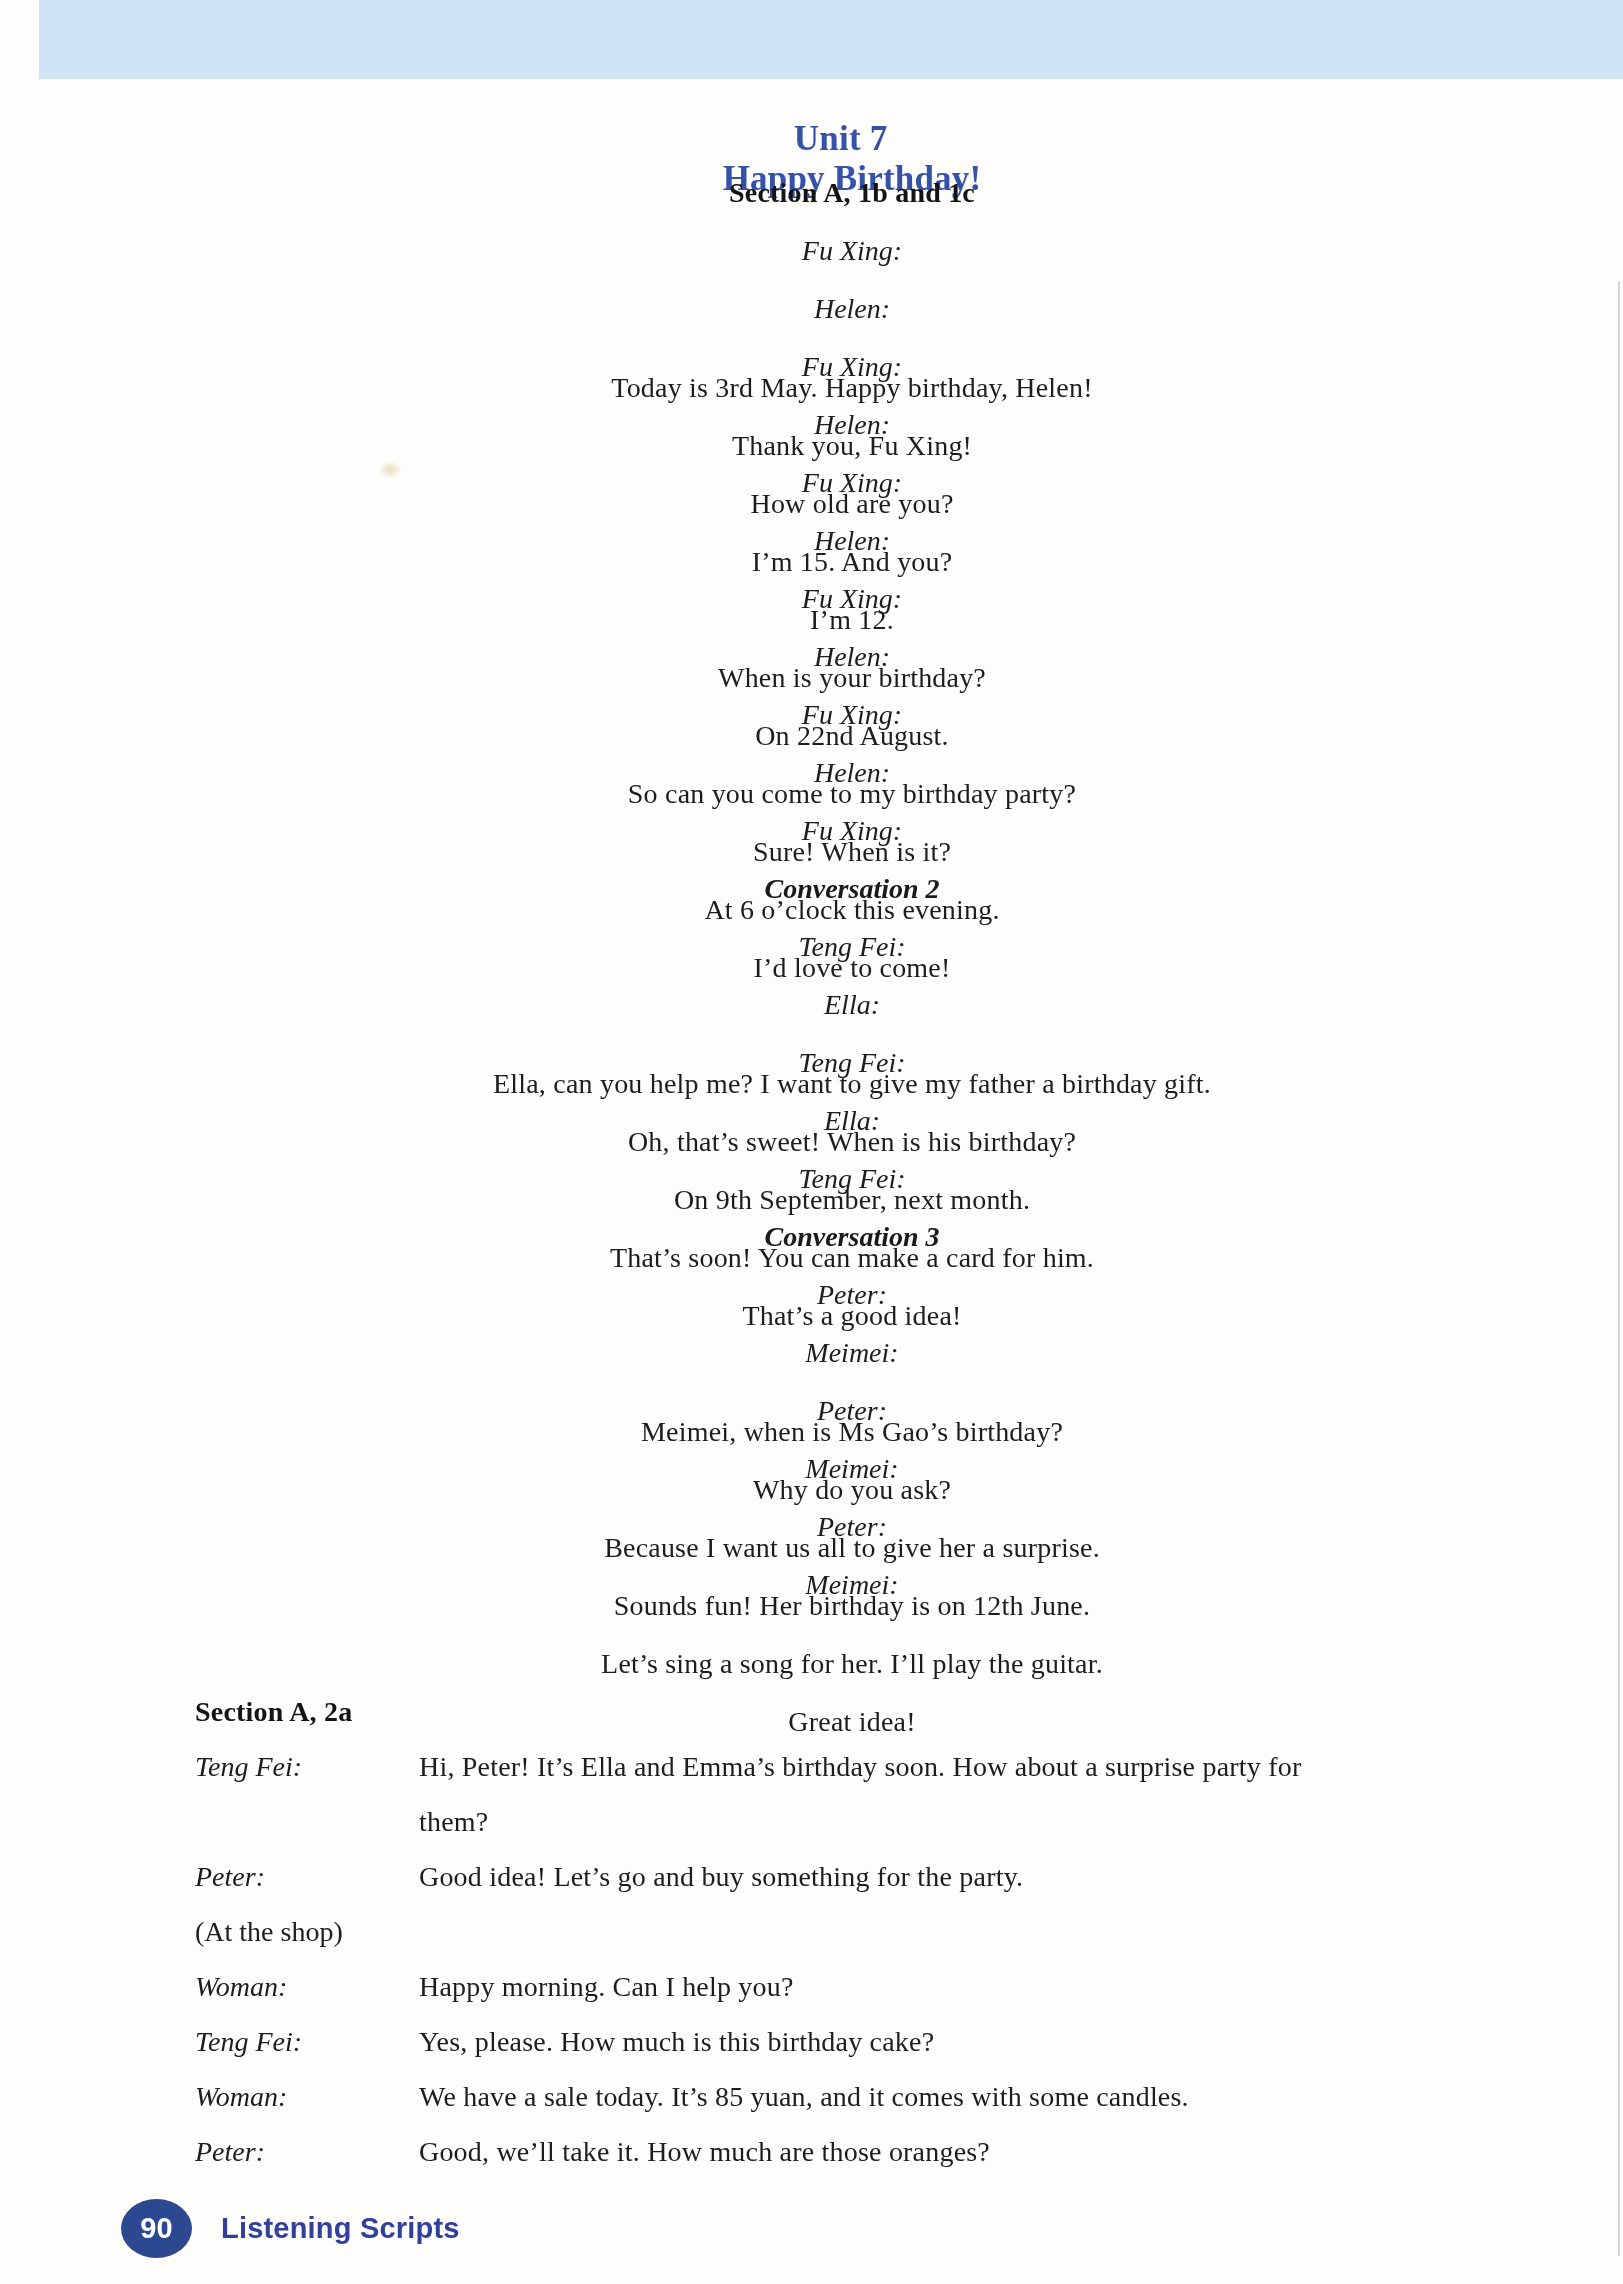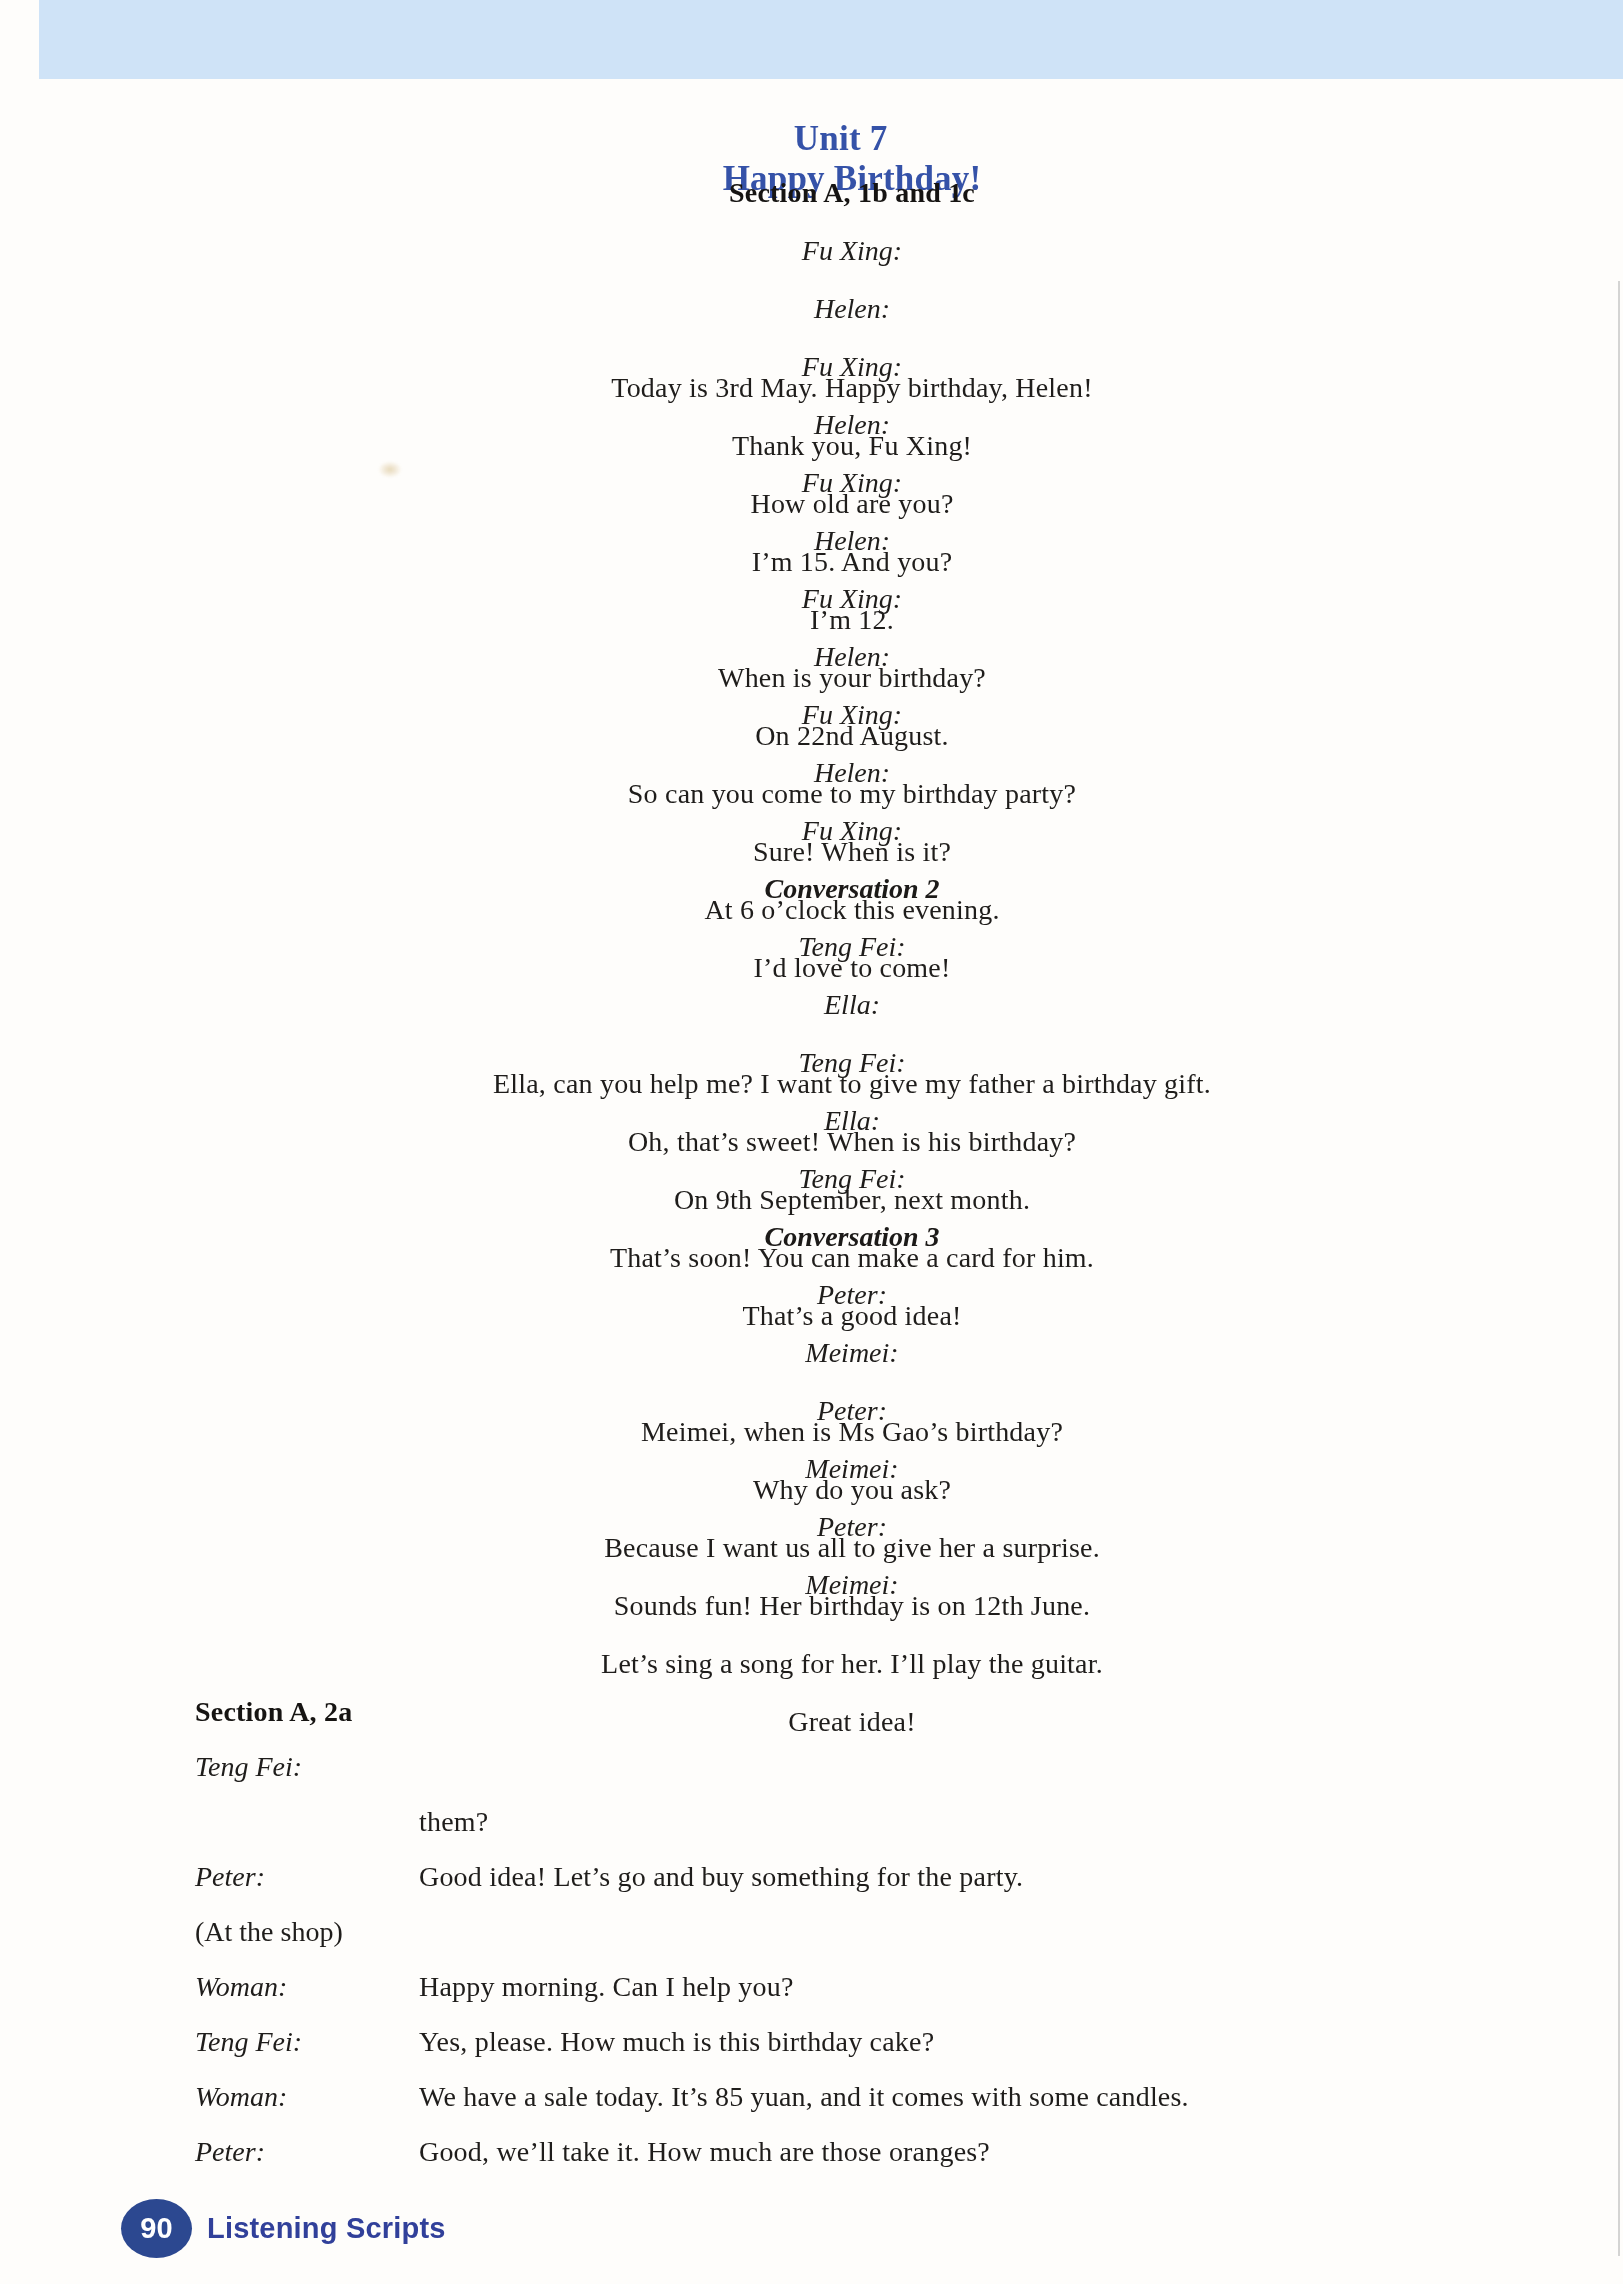--- a/index.html
+++ b/index.html
@@ -58,21 +58,21 @@
   .row .txt {
     flex: 1 1 auto;
     font-size: 28px;
     letter-spacing: 0.2px;
   }
   .row-wide .spk { flex-basis: 224px; }
   .stage .spk { font-style: normal; }
 
   .footer {
     position: absolute; left: 121px; top: 2199px;
-    display: flex; align-items: center; gap: 15px;
+    display: flex; align-items: center; gap: 29px;
     font-family: "Liberation Sans", sans-serif;
   }
   .page-badge {
     width: 71px; height: 59px; border-radius: 50%;
     background: #2c4890;
     color: #ffffff;
     font-weight: 700; font-size: 29px;
     display: flex; align-items: center; justify-content: center;
   }
   .footer-label {
@@ -193,20 +193,21 @@
   </div>
 
 </div>
 
 <div class="stack-b">
 
   <div class="sec-heading">Section A, 2a</div>
 
   <div class="row row-wide">
     <span class="spk">Teng Fei:</span>
+    <span class="txt">Hi, Peter! It’s Ella and Emma’s birthday soon. How about a surprise party for</span>
   </div>
   <div class="row row-wide">
     <span class="spk"></span>
     <span class="txt">them?</span>
   </div>
   <div class="row row-wide">
     <span class="spk">Peter:</span>
     <span class="txt">Good idea! Let’s go and buy something for the party.</span>
   </div>
   <div class="row row-wide stage">

